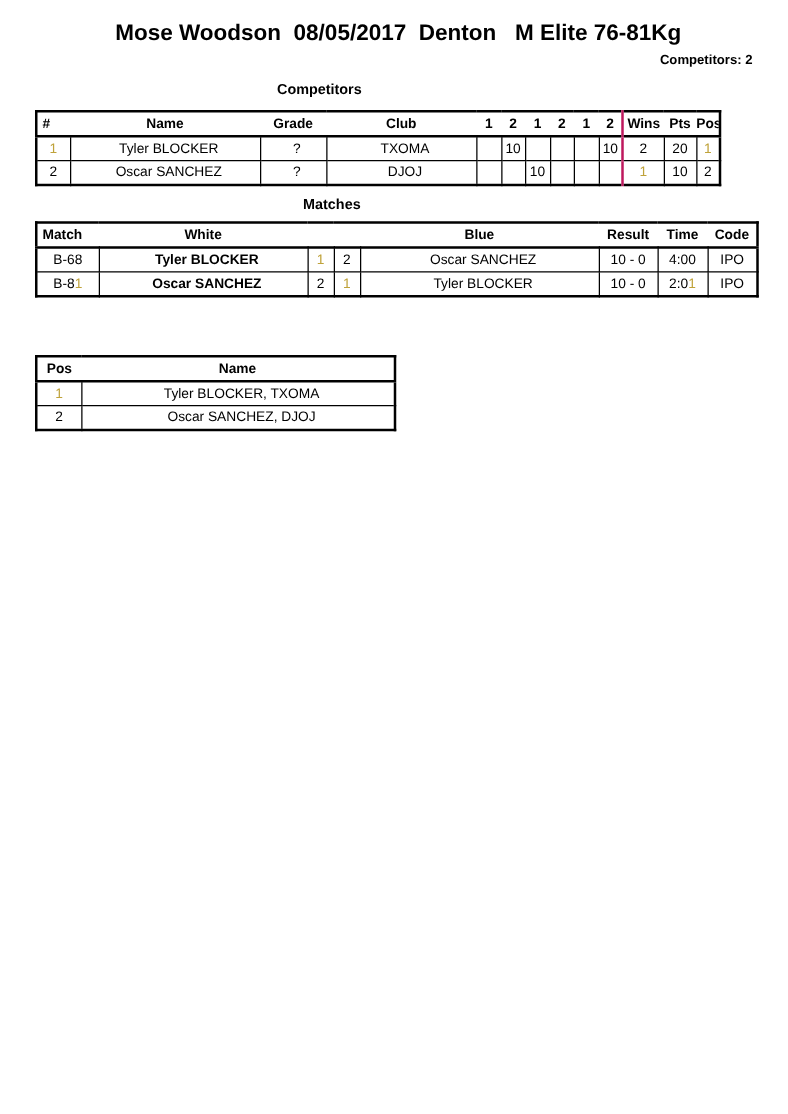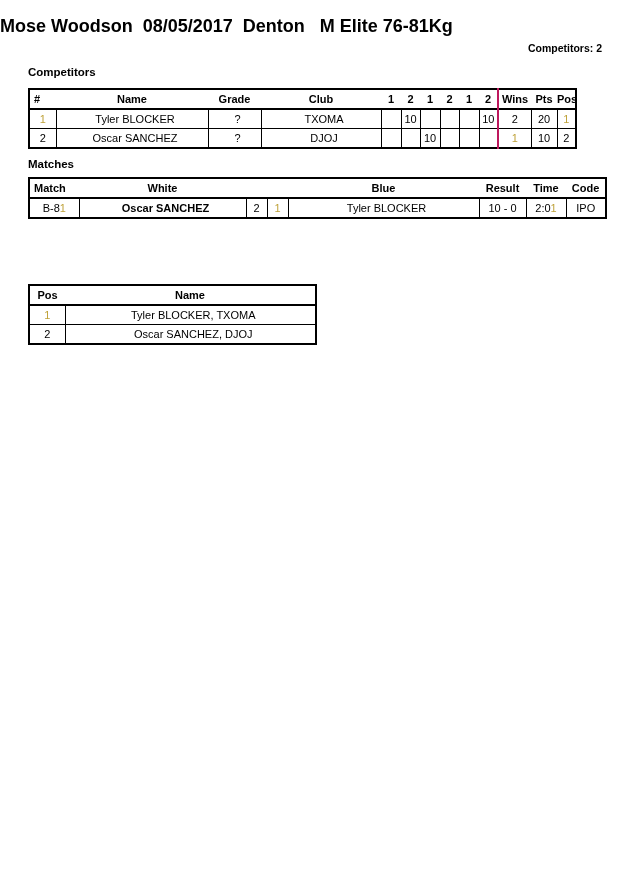--- a/index.html
+++ b/index.html
@@ -8,36 +8,37 @@
     width: 630px;
     height: 891px;
     background: #ffffff;
     color: #000000;
     font-family: "Liberation Sans", "DejaVu Sans", sans-serif;
     overflow: hidden;
   }
   .title {
     position: absolute;
     top: 16px; left: 0; width: 545px;
-    text-align: left;
+    text-align: right;
     font-size: 18px;
     font-weight: bold;
     white-space: pre;
   }
   .count {
     position: absolute;
     top: 42px; left: 0; width: 602px;
     text-align: right;
     font-size: 10.5px;
     font-weight: bold;
   }
   .section-heading {
     position: absolute;
     font-size: 11.5px;
     font-weight: bold;
+    text-align: center;
     white-space: nowrap;
   }
   #h-competitors { top: 66px;  left: 28px; width: 455px; }
   #h-matches     { top: 158px; left: 28px; width: 475px; }
   #h-results     { top: 265px; left: 28px; width: 287px; }
 
   table {
     position: absolute;
     border-collapse: collapse;
     table-layout: fixed;
@@ -161,20 +162,30 @@
         <th></th>
         <th></th>
         <th>Blue</th>
         <th>Result</th>
         <th>Time</th>
         <th>Code</th>
       </tr>
     </thead>
     <tbody>
       <tr>
+        <td>B-68</td>
+        <td class="l b">Tyler BLOCKER</td>
+        <td><span style="color: rgb(191, 162, 58);">1</span></td>
+        <td>2</td>
+        <td class="l">Oscar SANCHEZ</td>
+        <td>10 - 0</td>
+        <td>4:00</td>
+        <td>IPO</td>
+      </tr>
+      <tr>
         <td>B-8<span style="color: rgb(191, 162, 58);">1</span></td>
         <td class="l b">Oscar SANCHEZ</td>
         <td>2</td>
         <td><span style="color: rgb(191, 162, 58);">1</span></td>
         <td class="l">Tyler BLOCKER</td>
         <td>10 - 0</td>
         <td>2:0<span style="color: rgb(191, 162, 58);">1</span></td>
         <td>IPO</td>
       </tr>
     </tbody>

